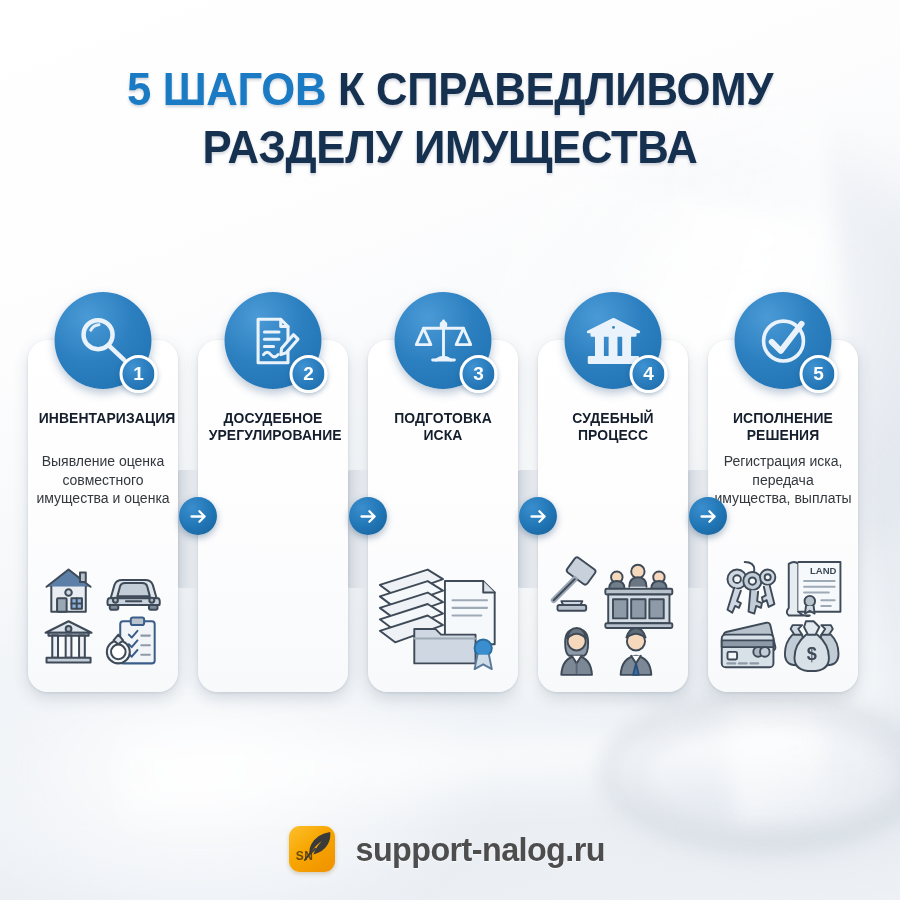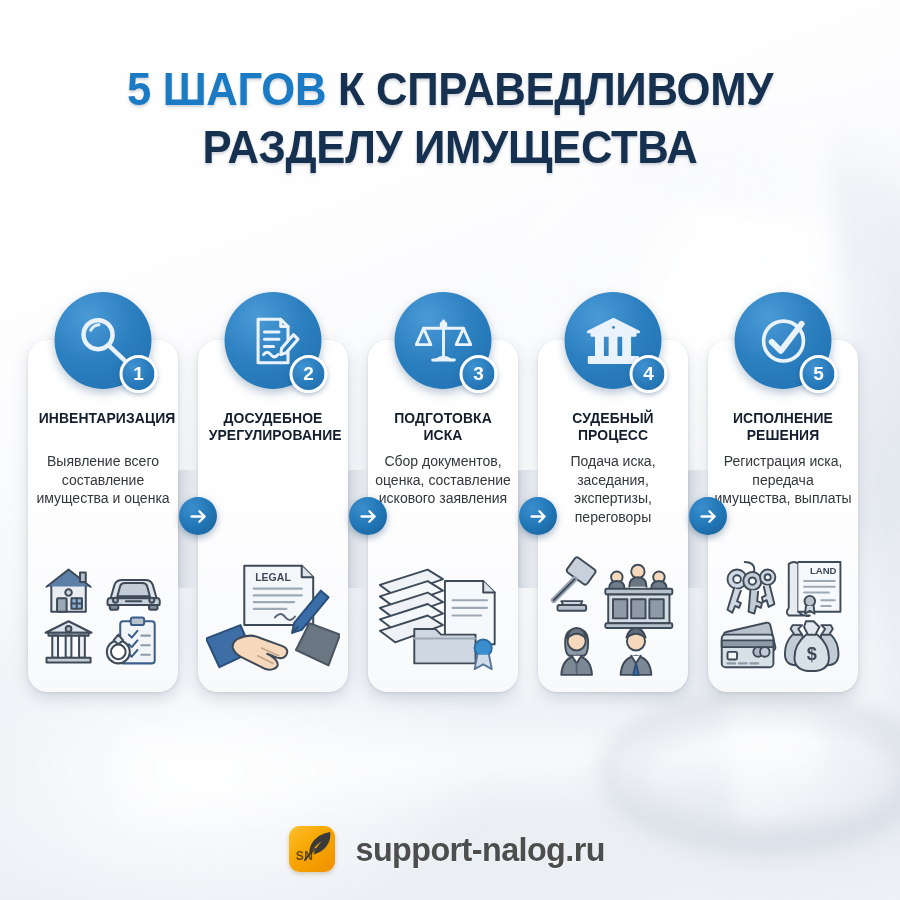--- a/index.html
+++ b/index.html
@@ -222,21 +222,21 @@
   <div class="card" style="left:28px">
     <div class="badge-circle">
       <svg viewBox="0 0 64 64" fill="none" stroke="#eaf3fb" stroke-width="5" stroke-linecap="round">
         <circle cx="26" cy="25" r="16"></circle>
         <path d="M38 37 L55 53"></path>
         <path d="M18 20 a11 11 0 0 1 9-6" stroke="#ffffff" stroke-width="3.4" opacity=".85"></path>
       </svg>
       <div class="num">1</div>
     </div>
     <div class="card-title">ИНВЕНТАРИЗАЦИЯ</div>
-    <div class="card-desc">Выявление всего составление имущества и оценка</div>
+    <div class="card-desc">Выявление оценка совместного имущества и оценка</div>
     <div class="card-art">
       <svg viewBox="0 0 140 125" width="134" height="120">
         <g stroke="#3e4a57" stroke-width="2.1" stroke-linejoin="round" stroke-linecap="round" fill="none">
 
           <g transform="translate(8,8)">
             <path d="M3 24 L26 6 L49 24" fill="#5c7fa8"></path>
             <path d="M8 24 L8 50 L44 50 L44 24" fill="#e9edf2"></path>
             <rect x="38" y="9" width="6" height="10" fill="#b9c3ce"></rect>
             <circle cx="26" cy="30" r="3.4" fill="#cdd6e0"></circle>
             <rect x="14" y="36" width="10" height="14" rx="1" fill="#9aa7b5"></rect>
@@ -288,58 +288,36 @@
       <svg viewBox="0 0 64 64" fill="none" stroke="#eaf3fb" stroke-width="3.4" stroke-linecap="round" stroke-linejoin="round">
         <path d="M15 8 L40 8 L48 16 L48 56 L15 56 Z"></path>
         <path d="M40 8 L40 16 L48 16"></path>
         <path d="M22 22 L38 22 M22 30 L38 30 M22 38 L32 38"></path>
         <path d="M21 47 q4 -5 8 0 q4 5 8 0"></path>
         <path d="M41 40 L54 25 L59 30 L46 45 L40 47 Z" fill="#2d80c0"></path>
       </svg>
       <div class="num">2</div>
     </div>
     <div class="card-title">ДОСУДЕБНОЕ УРЕГУЛИРОВАНИЕ</div>
-    <div class="card-art">
-      <svg viewBox="0 0 140 125" width="136" height="122">
-        <g stroke="#3e4a57" stroke-width="2.1" stroke-linejoin="round" stroke-linecap="round" fill="none">
-
-          <path d="M40 10 L100 10 L112 22 L112 72 L40 72 Z" fill="#f4f7fa"></path>
-          <path d="M100 10 L100 22 L112 22" fill="#dde3ea"></path>
-          <text x="70" y="26" font-family="Liberation Sans, sans-serif" font-size="11" font-weight="700" fill="#3e4a57" stroke="none" text-anchor="middle">LEGAL</text>
-          <path d="M50 34 L100 34 M50 41 L100 41 M50 48 L92 48 M50 55 L84 55" stroke="#9ea9b6" stroke-width="2.4"></path>
-          <path d="M72 64 q6 -7 11 0 q5 6 10 -1" stroke="#5a6675"></path>
-
-          <path d="M92 70 L120 36 L128 43 L100 77 L90 80 Z" fill="#3a6ea8" stroke="#2b4f78"></path>
-          <path d="M90 80 L96 74" stroke="#2b4f78"></path>
-
-          <path d="M0 86 L36 72 L48 100 L14 116 Z" fill="#3d6ea6" stroke="#2b4f78"></path>
-          <path d="M140 82 L108 70 L94 98 L128 114 Z" fill="#6b7683" stroke="#4a5561"></path>
-
-          <path d="M34 86 q12 -6 24 0 l22 8 q7 3 4 9 q-3 5 -10 3 l-10 -4 q8 4 10 8 q3 6 -4 8 q-6 2 -12 -2 l-20 -10 q-8 -4 -10 -10 q-1 -6 6 -10 Z" fill="#f6d9bc" stroke="#3e4a57"></path>
-          <path d="M58 96 L76 104 M54 104 L70 112" stroke="#c9a98a" stroke-width="1.8"></path>
-        </g>
-      </svg>
-    </div>
   </div>
 
   <div class="card" style="left:368px">
     <div class="badge-circle">
       <svg viewBox="0 0 64 64" fill="none" stroke="#eaf3fb" stroke-width="3.2" stroke-linecap="round" stroke-linejoin="round">
         <path d="M32 10 L32 52"></path>
         <path d="M10 18 L54 18"></path>
         <circle cx="32" cy="14" r="2.6" fill="#eaf3fb"></circle>
         <path d="M10 18 L2 36 L18 36 Z"></path>
         <path d="M54 18 L46 36 L62 36 Z"></path>
         <path d="M20 53 L44 53"></path>
         <path d="M24 53 q8 -6 16 0"></path>
       </svg>
       <div class="num">3</div>
     </div>
     <div class="card-title">ПОДГОТОВКА ИСКА</div>
-    <div class="card-desc">Сбор документов, оценка, составление искового заявления</div>
     <div class="card-art">
       <svg viewBox="0 0 140 125" width="136" height="120">
         <g stroke="#3e4a57" stroke-width="2" stroke-linejoin="round" stroke-linecap="round" fill="none">
 
           <g>
             <path d="M4 30 L54 14 L70 24 L20 42 Z" fill="#eef2f6"></path>
             <path d="M4 42 L54 26 L70 36 L20 54 Z" fill="#f5f8fa"></path>
             <path d="M4 54 L54 38 L70 48 L20 66 Z" fill="#eef2f6"></path>
             <path d="M4 66 L54 50 L70 60 L20 78 Z" fill="#f5f8fa"></path>
             <path d="M4 78 L54 62 L70 72 L20 90 Z" fill="#eef2f6"></path>
@@ -366,21 +344,20 @@
         <circle cx="32" cy="17" r="3" fill="#2d80c0"></circle>
         <rect x="8" y="22" width="48" height="4" fill="#eaf3fb"></rect>
         <rect x="13" y="26" width="7" height="24" fill="#eaf3fb"></rect>
         <rect x="28" y="26" width="7" height="24" fill="#eaf3fb"></rect>
         <rect x="43" y="26" width="7" height="24" fill="#eaf3fb"></rect>
         <rect x="5" y="50" width="54" height="6" fill="#eaf3fb"></rect>
       </svg>
       <div class="num">4</div>
     </div>
     <div class="card-title">СУДЕБНЫЙ ПРОЦЕСС</div>
-    <div class="card-desc">Подача иска, заседания, экспертизы, переговоры</div>
     <div class="card-art">
       <svg viewBox="0 0 140 125" width="136" height="120">
         <g stroke="#3e4a57" stroke-width="2" stroke-linejoin="round" stroke-linecap="round" fill="none">
 
           <g transform="translate(4,4)">
             <rect x="20" y="2" width="26" height="19" rx="3" transform="rotate(36 33 11)" fill="#c8d1db"></rect>
             <path d="M4 42 L26 20" stroke-width="6" stroke="#9aa6b3"></path>
             <path d="M4 42 L26 20" stroke-width="2" stroke="#3e4a57" fill="none"></path>
             <rect x="8" y="47" width="30" height="6" rx="2" fill="#b8c2cd"></rect>
             <path d="M14 47 L32 47 L34 43 L12 43 Z" fill="#cdd6e0"></path>

